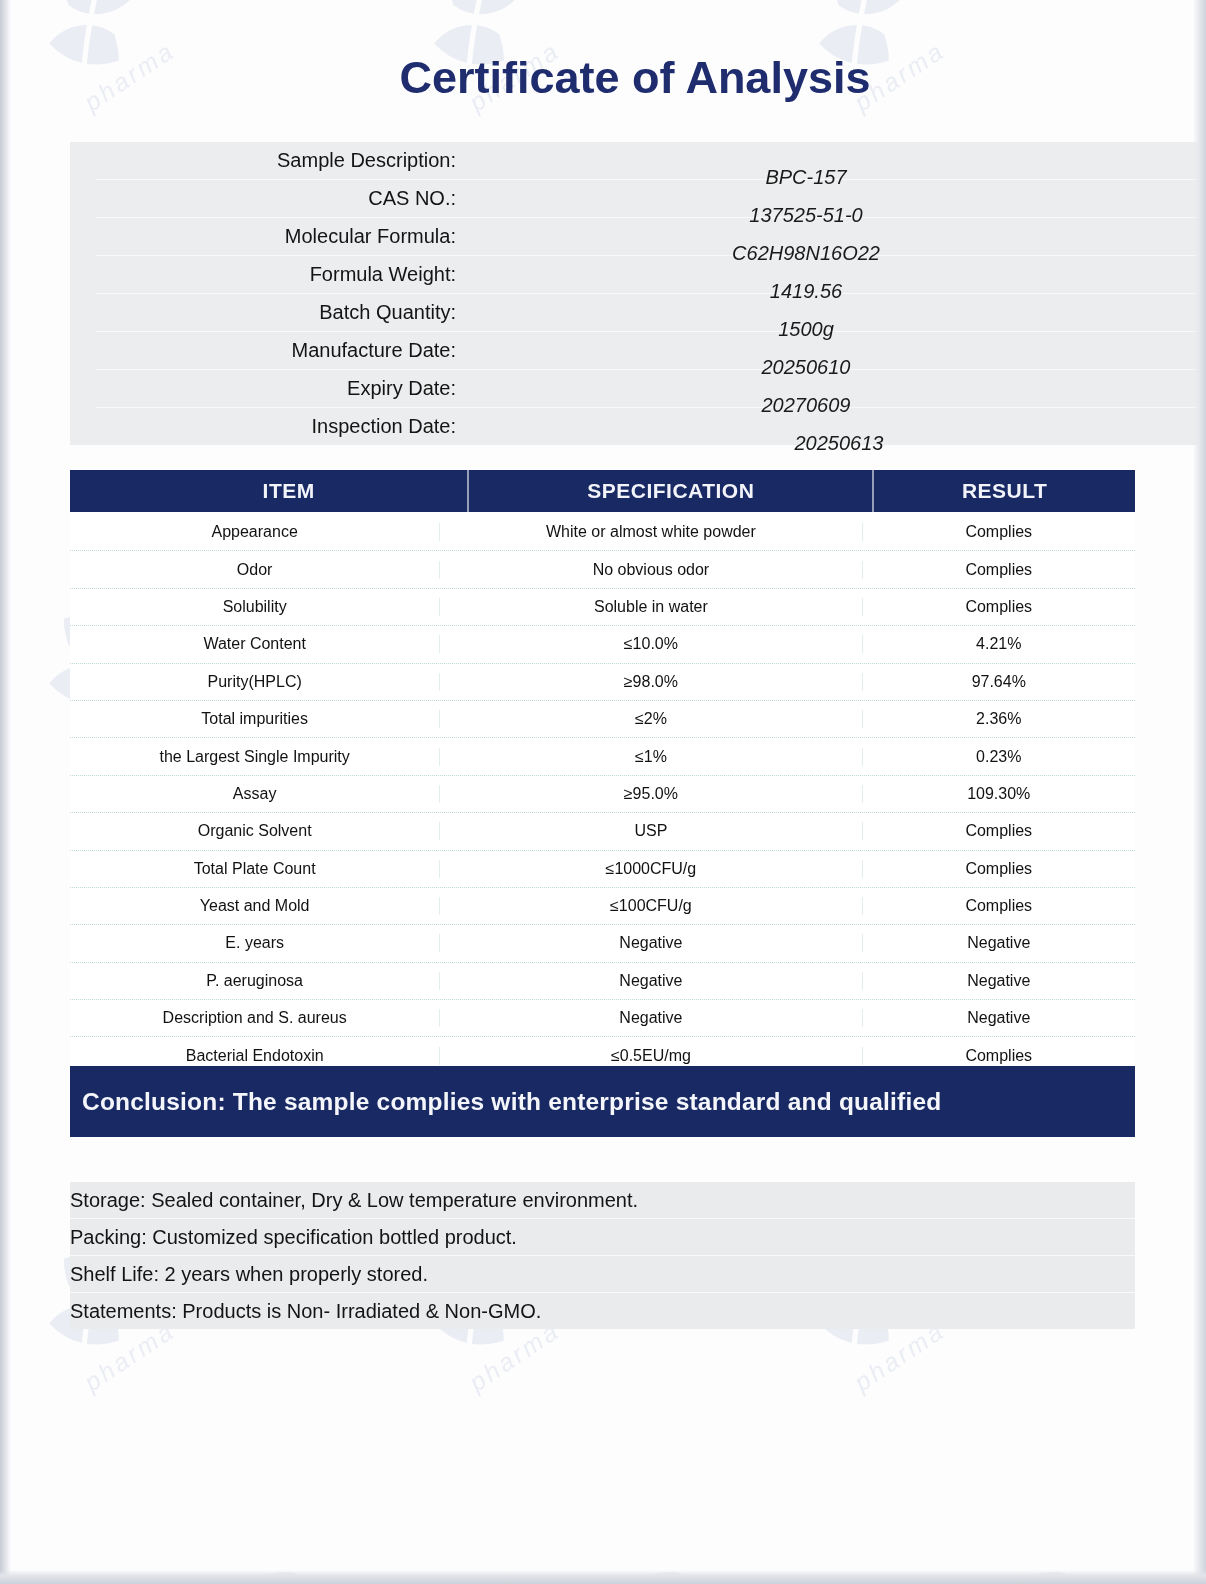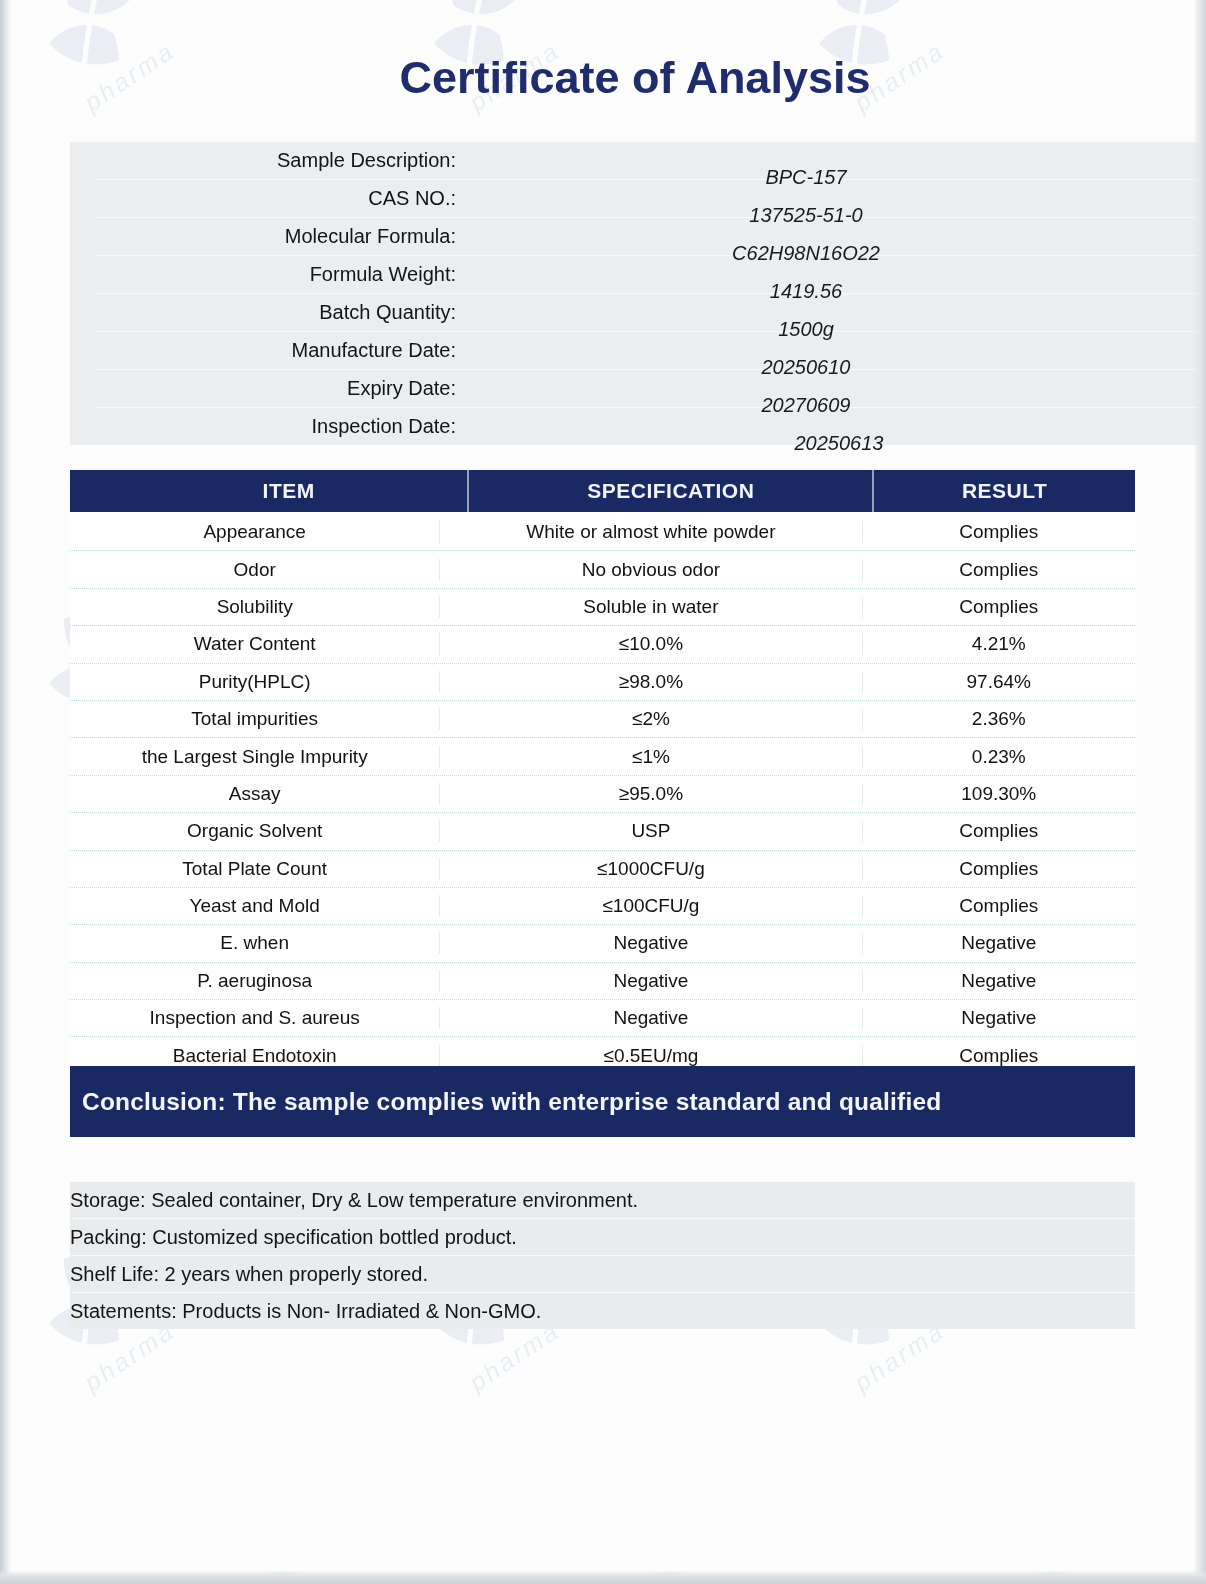--- a/index.html
+++ b/index.html
@@ -45,21 +45,21 @@
   .spec-table{position:absolute;left:70px;top:470px;width:1065px;}
   .spec-header{display:flex;height:42px;background:#182963;align-items:center;padding-left:42px;}
   .hcell{color:#f2f4fa;font-weight:bold;font-size:21px;text-align:center;letter-spacing:.5px;}
   .hc1{width:370px;border-right:2px solid #fbfbfc00;}
   .hc2{width:422px;}
   .hc3{width:273px;}
   .hseam{width:2px;height:100%;background:rgba(255,255,255,.55);}
   .spec-body{background:#ffffff;border-top:2px solid #ffffff;}
   .spec-row{display:flex;height:36.4px;align-items:center;border-bottom:1px dotted #b9ddd2;}
   .spec-row:last-child{border-bottom:none;justify-content:flex-end;}
-  .cell{font-size:19px;text-align:center;color:#121212;}
+  .cell{font-size:16px;text-align:center;color:#121212;}
   .c-item{width:370px;}
   .c-spec{width:422px;border-left:1px solid #e3efeb;}
   .c-result{width:273px;border-left:1px solid #e3efeb;}
 
   
   .conclusion{
     position:absolute;left:70px;top:1066px;width:1065px;height:71px;background:#182963;
     color:#f4f6fb;font-weight:bold;font-size:24.5px;display:flex;align-items:center;
     padding-left:12px;box-sizing:border-box;letter-spacing:.2px;
   }
@@ -357,31 +357,31 @@
           <div class="cell c-item">Total Plate Count</div>
           <div class="cell c-spec">≤1000CFU/g</div>
           <div class="cell c-result">Complies</div>
         </div>
         <div class="spec-row">
           <div class="cell c-item">Yeast and Mold</div>
           <div class="cell c-spec">≤100CFU/g</div>
           <div class="cell c-result">Complies</div>
         </div>
         <div class="spec-row">
-          <div class="cell c-item">E. when</div>
+          <div class="cell c-item">E. years</div>
           <div class="cell c-spec">Negative</div>
           <div class="cell c-result">Negative</div>
         </div>
         <div class="spec-row">
           <div class="cell c-item">P. aeruginosa</div>
           <div class="cell c-spec">Negative</div>
           <div class="cell c-result">Negative</div>
         </div>
         <div class="spec-row">
-          <div class="cell c-item">Inspection and S. aureus</div>
+          <div class="cell c-item">Description and S. aureus</div>
           <div class="cell c-spec">Negative</div>
           <div class="cell c-result">Negative</div>
         </div>
         <div class="spec-row">
           <div class="cell c-item">Bacterial Endotoxin</div>
           <div class="cell c-spec">≤0.5EU/mg</div>
           <div class="cell c-result">Complies</div>
         </div>
       </div>
     </div>

